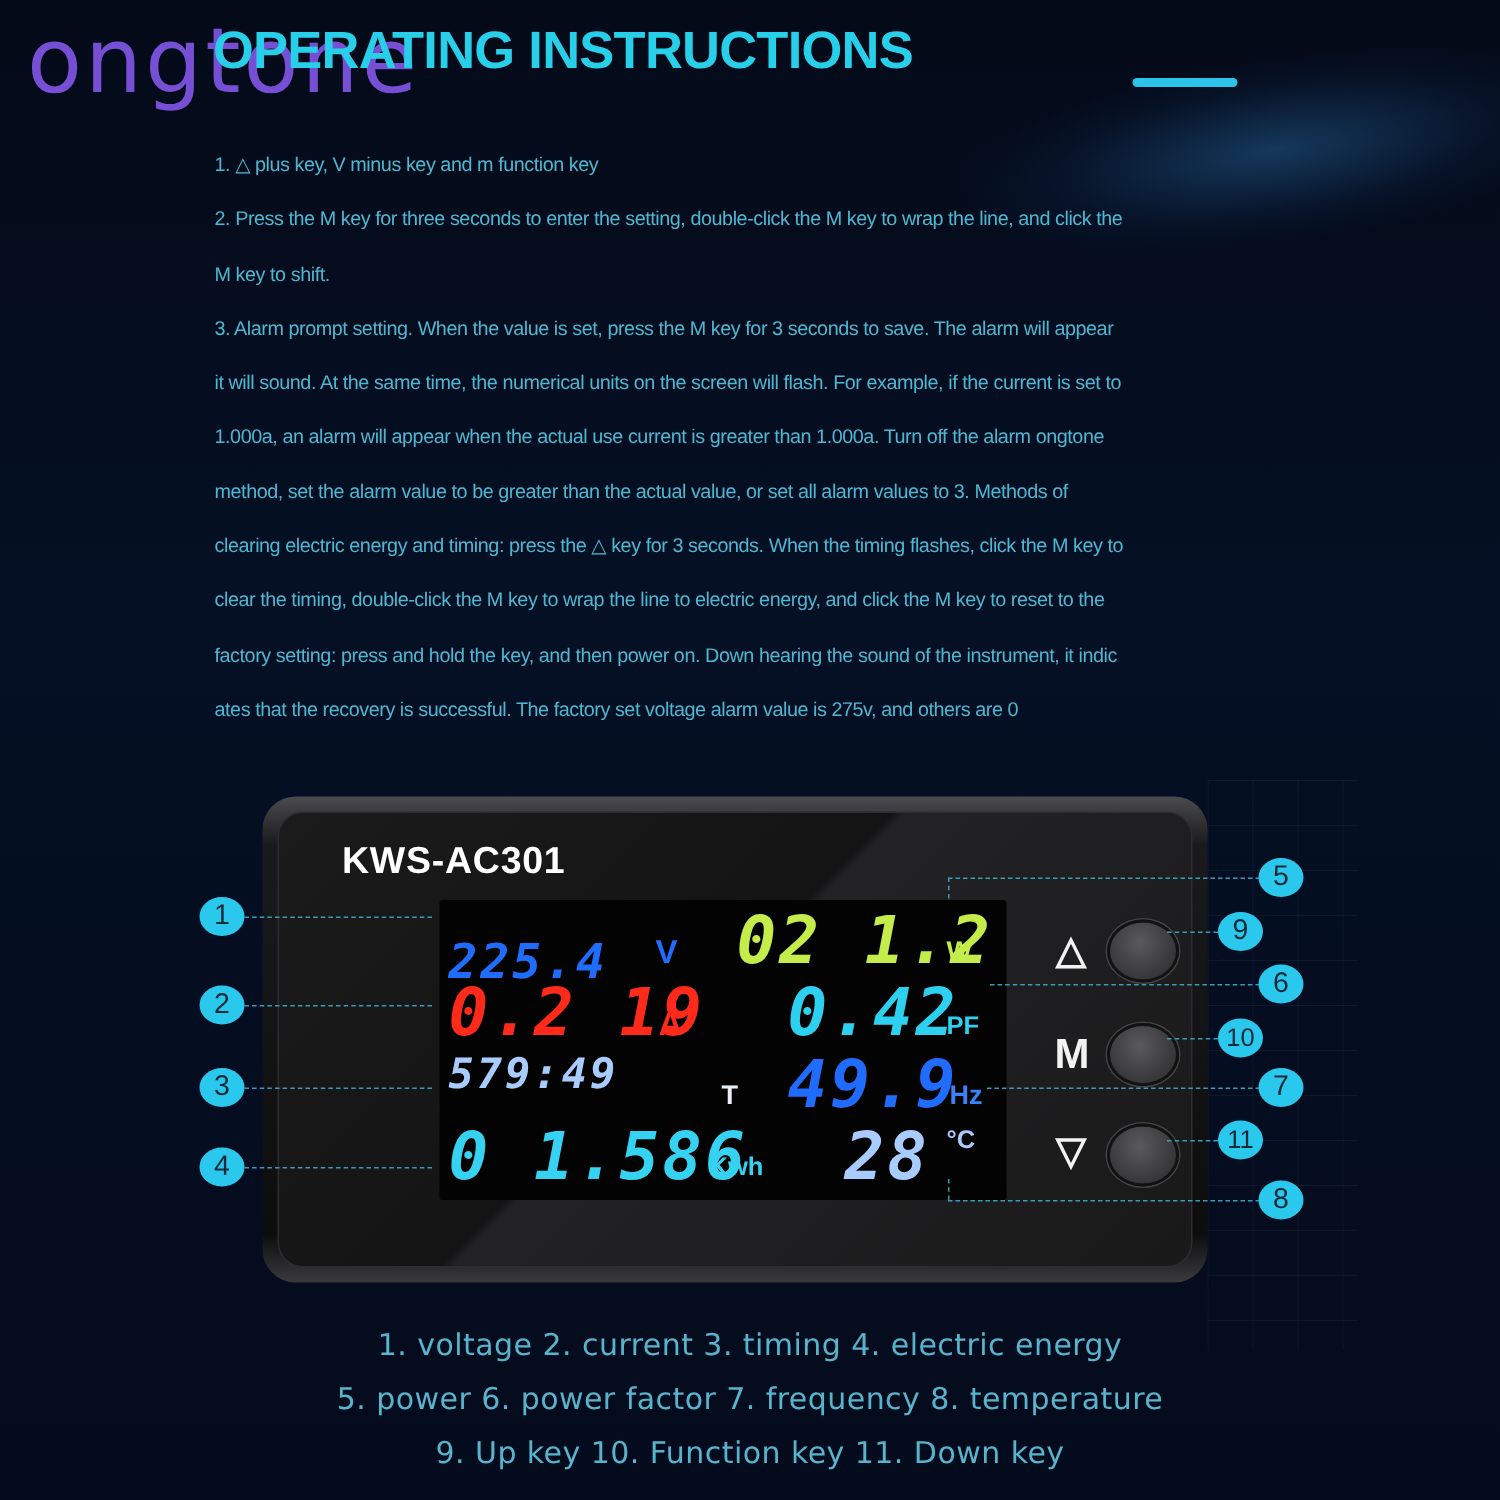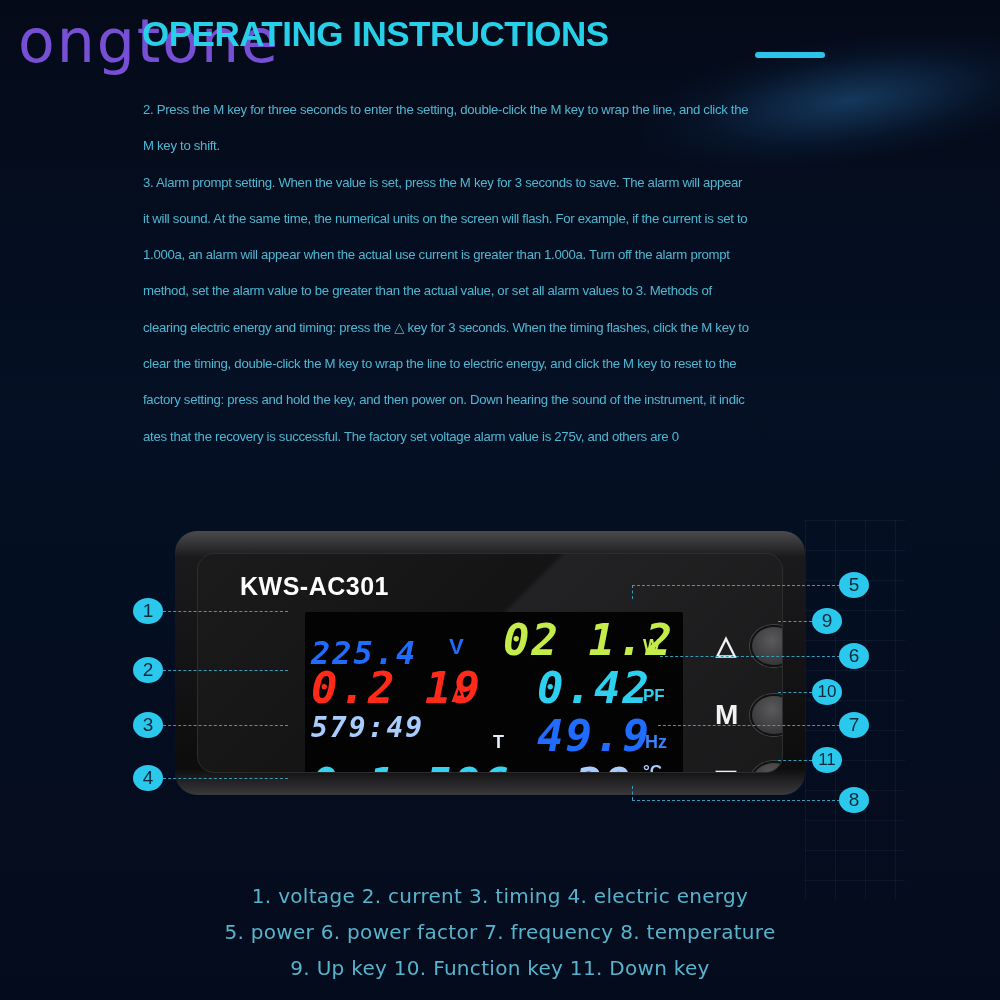--- a/index.html
+++ b/index.html
@@ -36,24 +36,24 @@
   }
   .instr {
     position: absolute; left: 143px; top: 92px; width: 740px;
     color: #4fb7d2; font-size: 13.2px; line-height: 36.3px;
     font-family: "Liberation Sans", sans-serif; letter-spacing: -0.3px;
   }
   .instr p { white-space: nowrap; }
 
   
   .device {
-    position: absolute; left: 175px; top: 531px; width: 630px; height: 264px;
+    position: absolute; left: 175px; top: 531px; width: 630px; height: 324px;
     border-radius: 22px;
     background: linear-gradient(180deg, #4b4b4f 0%, #1a1a1c 10%, #0d0d0e 90%, #3a3a3d 100%);
-    padding: 22px;
+    padding: 10px;
   }
   .device-inner {
     width: 100%; height: 100%; border-radius: 17px;
     background: linear-gradient(135deg, #1b1b1c 0%, #141415 45%, #222224 46%, #19191a 100%);
     position: relative; overflow: hidden;
     border: 1px solid #2d2d30;
   }
   .model {
     position: absolute; left: 42px; top: 18px; color: #fff; font-weight: bold;
     font-size: 25px; letter-spacing: 0.5px;
@@ -94,25 +94,26 @@
 <body>
 
 <div class="bg-glow"></div>
 <div class="grid-bg"></div>
 
 <div class="watermark">ongtone</div>
 <div class="title">OPERATING INSTRUCTIONS</div>
 <div class="title-bar"></div>
 
 <div class="instr">
+  <p>1. △ plus key, V minus key and m function key</p>
   <p>2. Press the M key for three seconds to enter the setting, double-click the M key to wrap the line, and click the</p>
   <p>M key to shift.</p>
   <p>3. Alarm prompt setting. When the value is set, press the M key for 3 seconds to save. The alarm will appear</p>
   <p>it will sound. At the same time, the numerical units on the screen will flash. For example, if the current is set to</p>
-  <p>1.000a, an alarm will appear when the actual use current is greater than 1.000a. Turn off the alarm prompt</p>
+  <p>1.000a, an alarm will appear when the actual use current is greater than 1.000a. Turn off the alarm ongtone</p>
   <p>method, set the alarm value to be greater than the actual value, or set all alarm values to 3. Methods of</p>
   <p>clearing electric energy and timing: press the △ key for 3 seconds. When the timing flashes, click the M key to</p>
   <p>clear the timing, double-click the M key to wrap the line to electric energy, and click the M key to reset to the</p>
   <p>factory setting: press and hold the key, and then power on. Down hearing the sound of the instrument, it indic</p>
   <p>ates that the recovery is successful. The factory set voltage alarm value is 275v, and others are 0</p>
 </div>
 
 <div class="device">
   <div class="device-inner">
     <div class="model">KWS-AC301</div>

